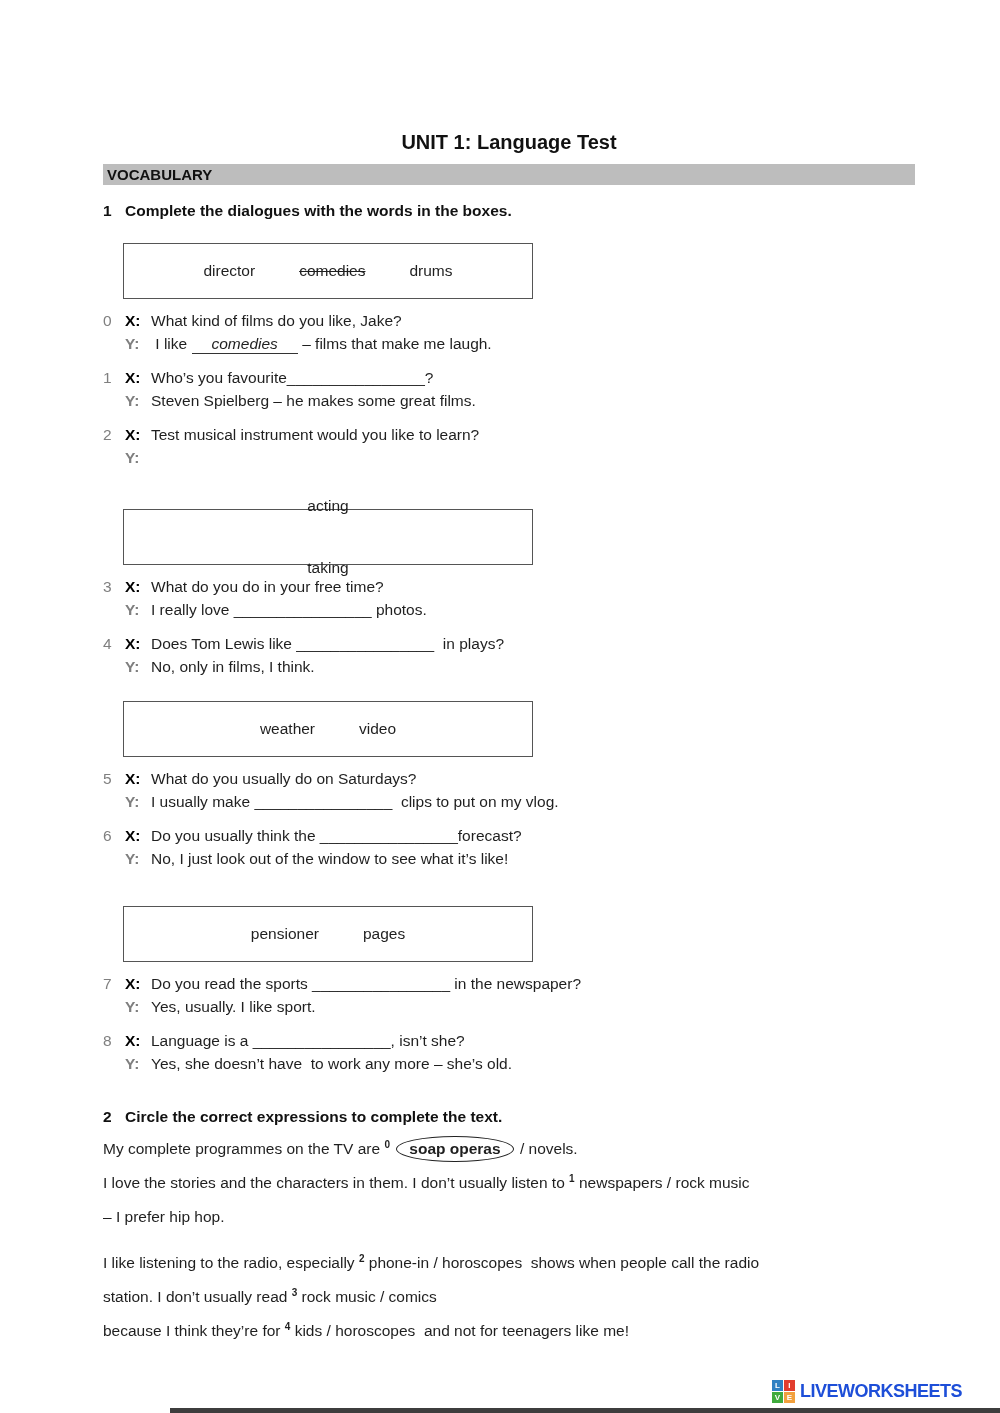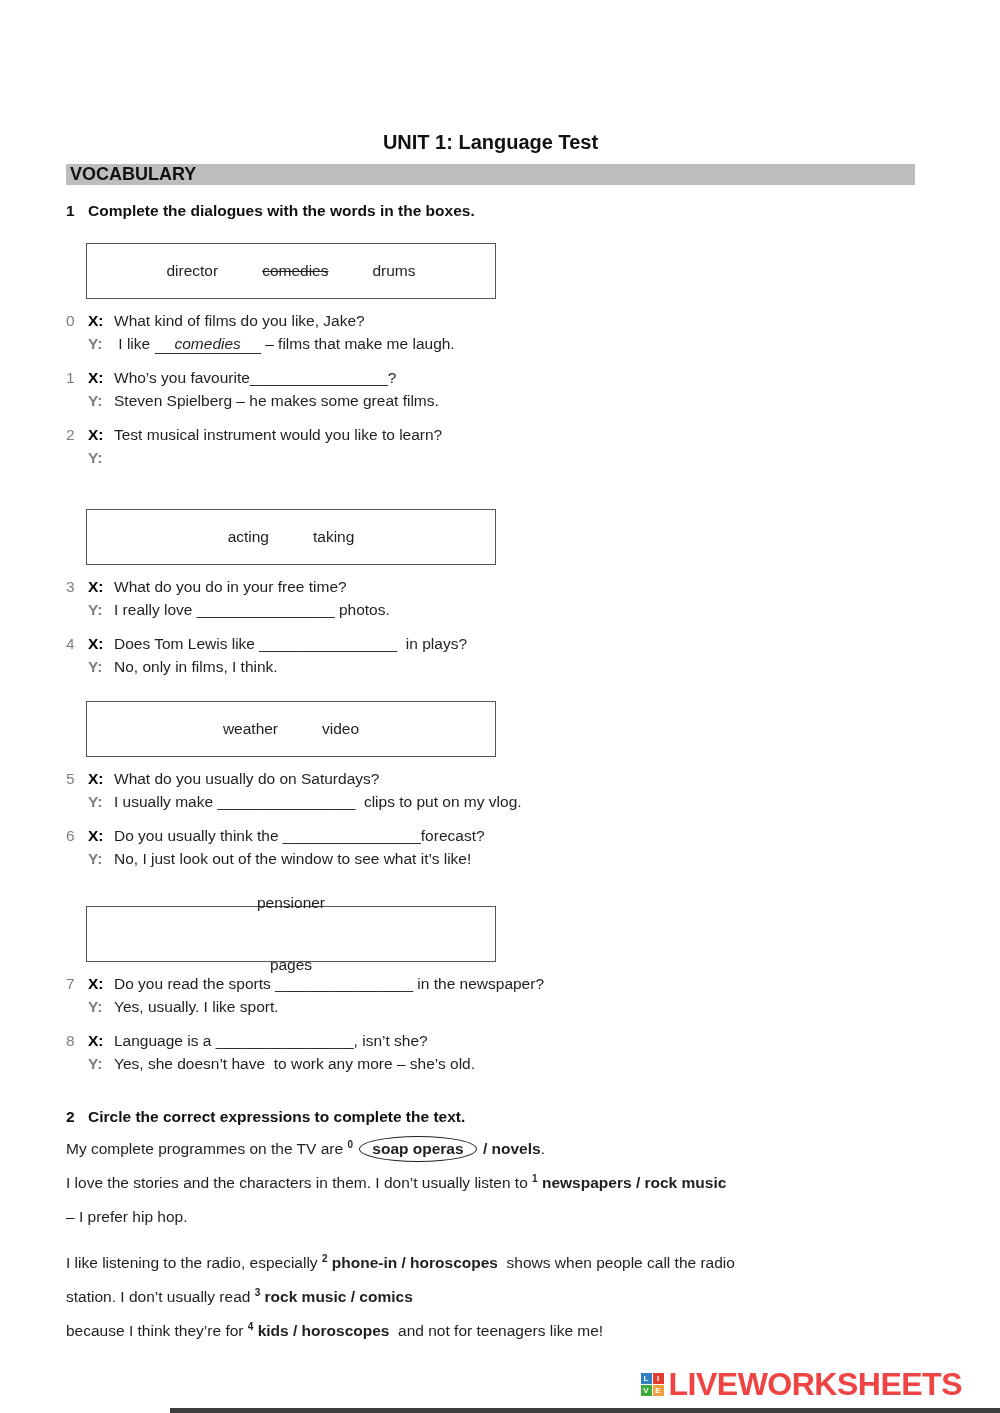--- a/index.html
+++ b/index.html
@@ -2,55 +2,55 @@
 <html><head>
 <meta charset="utf-8">
 <style>
   html,body{margin:0;padding:0;background:#ffffff;}
   body{
     width:1000px;height:1413px;position:relative;
     font-family:"Liberation Sans", sans-serif;
     color:#1f1f1f;font-size:15.5px;
     overflow:hidden;
   }
-  .page{padding:130px 85px 0 66px;}
+  .page{padding:130px 85px 0 103px;}
   .title{
     text-align:center;font-size:20px;font-weight:bold;color:#111;
     margin:0;line-height:24px;
   }
   .banner{
     margin-top:10px;background:#bdbdbd;color:#111;
-    font-weight:bold;font-size:18px;padding:2px 4px;line-height:17px;
+    font-weight:bold;font-size:15px;padding:2px 4px;line-height:17px;
   }
   .ex-heading{margin-top:16px;font-weight:bold;color:#111;line-height:20px;}
   .ex-heading .hnum{display:inline-block;width:22px;}
   .wordbox{
     margin-top:22px;margin-left:20px;width:410px;height:56px;
     border:1px solid #555;display:flex;align-items:center;justify-content:center;
     gap:44px;box-sizing:border-box;
   }
   .wordbox .w{white-space:pre;}
   .strike{text-decoration:line-through;}
-  .wordbox.gap2{margin-top:40px;}
+  .wordbox.gap2{margin-top:40px;flex-direction:column;}
   .wordbox.gap3{margin-top:23px;gap:44px;}
-  .wordbox.gap4{margin-top:36px;flex-direction:column;}
+  .wordbox.gap4{margin-top:36px;}
   .dlg{margin-top:10px;margin-bottom:11px;}
   .row{display:flex;line-height:23px;}
   .qnum{flex:0 0 22px;color:#7f7f7f;}
   .xy{flex:0 0 26px;font-weight:bold;}
   .xy.x{color:#000;}
   .xy.y{color:#7f7f7f;}
   .line{white-space:pre-wrap;color:#1f1f1f;}
   .answer{
     font-style:italic;border-bottom:1px solid #333;
     padding:0 20px;display:inline-block;line-height:18px;
   }
   .t-line{margin:10px 0 0 0;line-height:24px;white-space:pre-wrap;}
   .t-line.para-gap{margin-top:22px;}
-  .opts{font-weight:bold;}
+  .opts{font-weight:normal;}
   .opt-num{font-size:10px;vertical-align:6px;font-weight:bold;line-height:0;}
   .circle{
     font-weight:bold;display:inline-block;
     border:1.6px solid #222;border-radius:50%;
     padding:3px 12px;margin:-5px 2px;line-height:18px;
   }
   .ex2-heading{margin-top:32px;}
   .footer{
     position:absolute;right:38px;bottom:10px;
     display:flex;align-items:center;gap:5px;
@@ -60,21 +60,21 @@
     gap:1px;
   }
   .tile{
     color:#fff;font-size:8px;font-weight:bold;text-align:center;line-height:11px;
   }
   .tile.t0{background:#2f80c2;}
   .tile.t1{background:#e23d2e;}
   .tile.t2{background:#3faa3c;}
   .tile.t3{background:#f2a03d;}
   .brand{
-    font-weight:bold;font-size:32px;color:#ef4444;letter-spacing:-0.5px;
+    font-weight:bold;font-size:18px;color:#1d4ed8;letter-spacing:-0.5px;
   }
   .page-edge{
     position:absolute;bottom:0;left:170px;right:0;height:5px;background:#3d3d3d;
   }
 </style>
 </head>
 <body>
 
 <div class="page">
 

